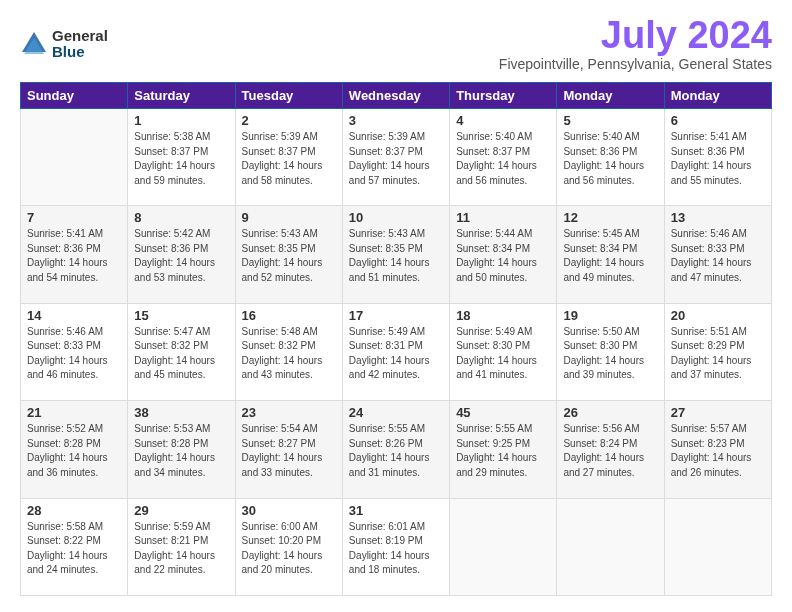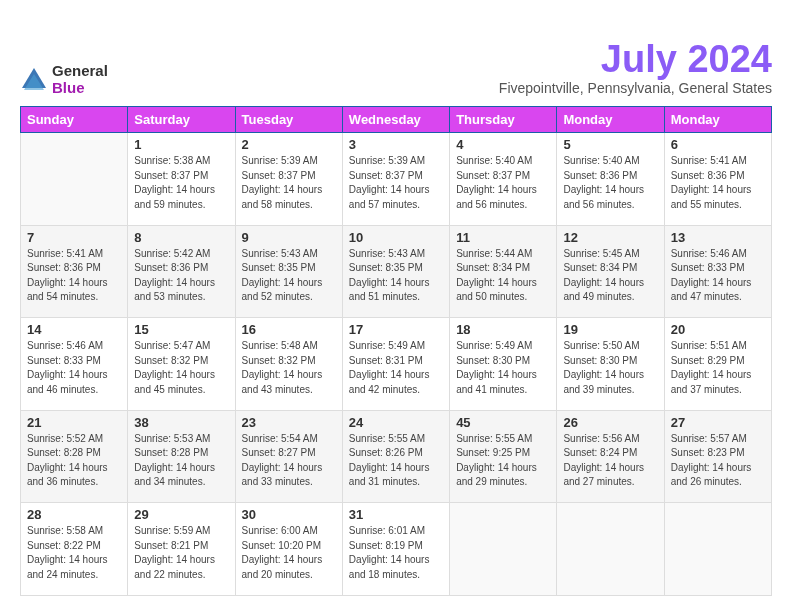--- a/index.html
+++ b/index.html
@@ -13,43 +13,42 @@
     .page {
       width: 792px;
       height: 612px;
       padding: 16px 20px;
       display: flex;
       flex-direction: column;
     }
     .header {
       display: flex;
       justify-content: space-between;
-      align-items: flex-end;
+      align-items: center;
       margin-bottom: 10px;
-      margin-top: 24px;
     }
     .logo {
       display: flex;
       align-items: center;
       gap: 4px;
     }
     .logo-text {
       display: flex;
       flex-direction: column;
       line-height: 1.1;
     }
     .logo-general {
       font-size: 15px;
       font-weight: bold;
       color: #333;
     }
     .logo-blue {
       font-size: 15px;
       font-weight: bold;
-      color: #a21caf;
+      color: #0c4a6e;
     }
     .logo-icon {
       width: 28px;
       height: 28px;
     }
     .title-section {
       text-align: right;
     }
     .month-title {
       font-size: 38px;
@@ -63,21 +62,21 @@
       margin-top: 2px;
     }
     .calendar {
       flex: 1;
       border: 1px solid #ccc;
       border-collapse: collapse;
       width: 100%;
       table-layout: fixed;
     }
     .calendar th {
-      background-color: #d946ef;
+      background-color: #4c1d95;
       color: white;
       text-align: left;
       padding: 5px 6px;
       font-size: 13px;
       font-weight: bold;
       border: 1px solid #1a5fa8;
     }
     .calendar td {
       border: 1px solid #ddd;
       vertical-align: top;

